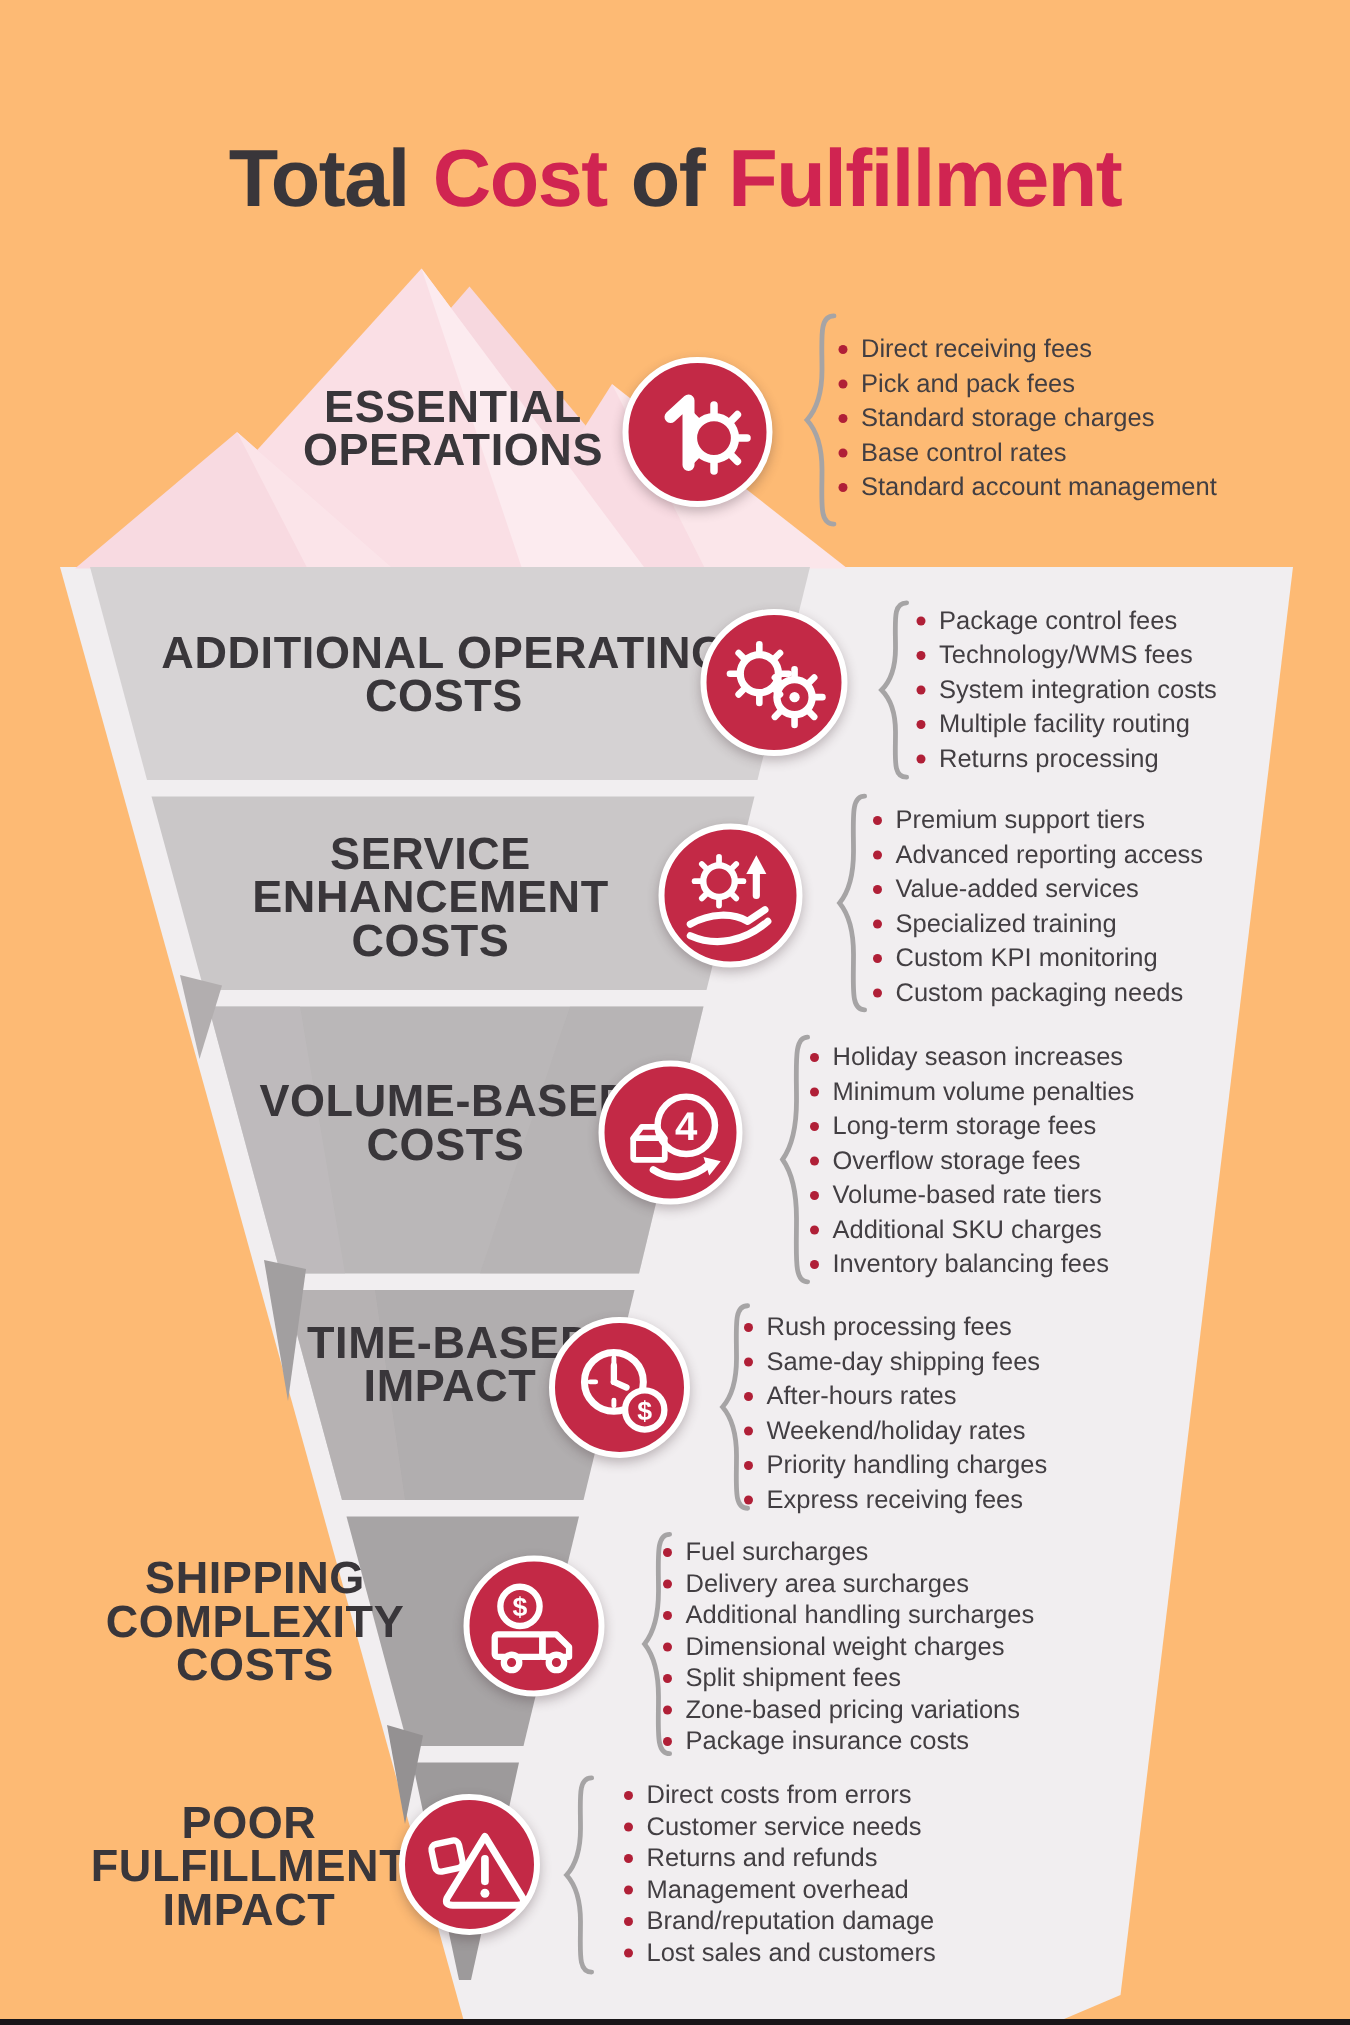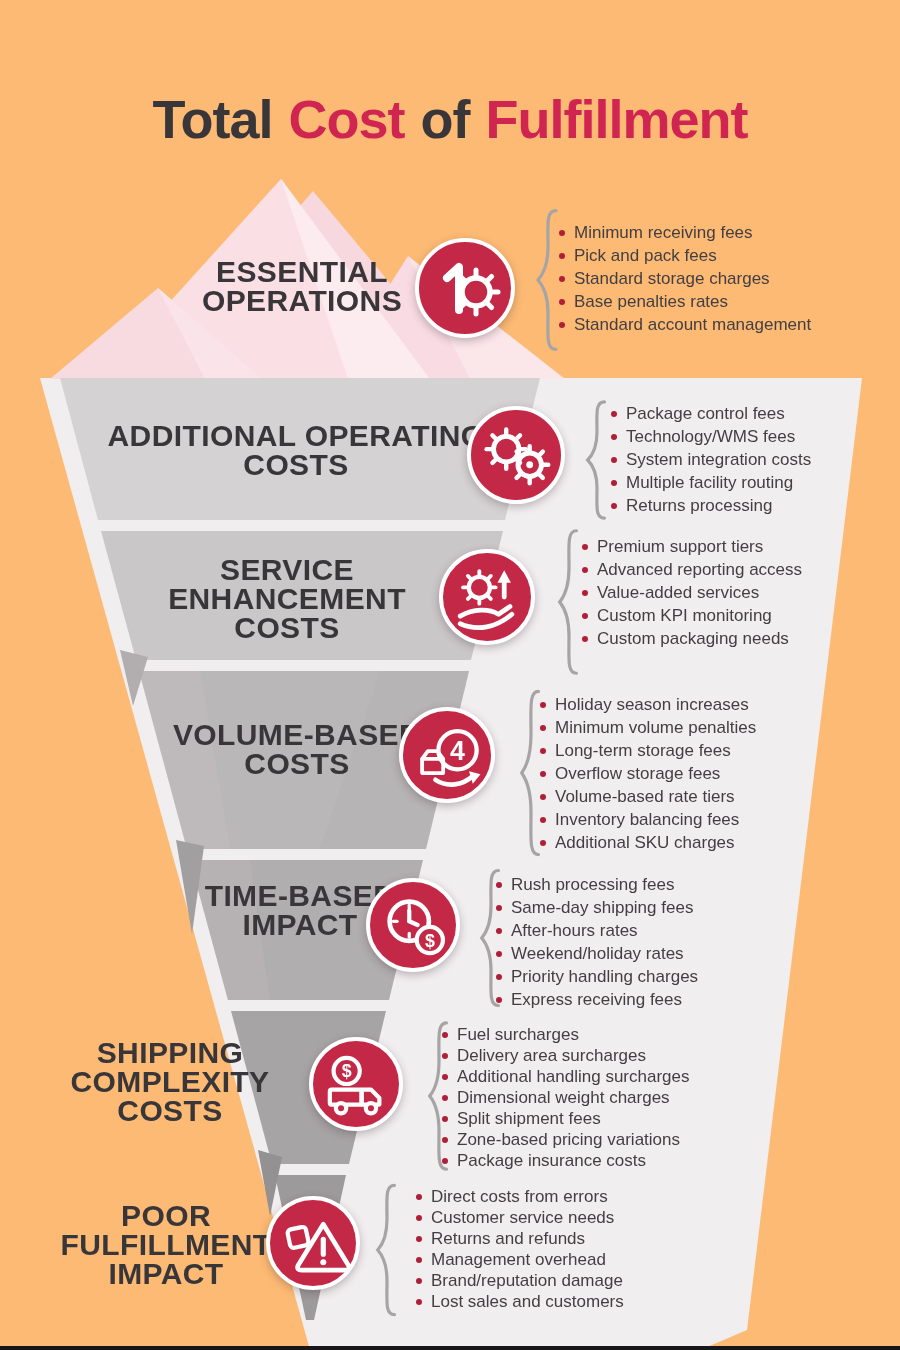--- a/index.html
+++ b/index.html
@@ -249,33 +249,33 @@
   <svg class="brace b6" viewBox="0 0 28 160" preserveAspectRatio="none">
     <path d="M22 5 C 12 5 14 20 14 44 C 14 64 9 74 4 80 C 9 86 14 96 14 116 C 14 140 12 155 22 155" fill="none" stroke="var(--brace)" stroke-width="3.2" stroke-linecap="round" vector-effect="non-scaling-stroke"></path>
   </svg>
   <svg class="brace b7" viewBox="0 0 28 160" preserveAspectRatio="none">
     <path d="M22 5 C 12 5 14 20 14 44 C 14 64 9 74 4 80 C 9 86 14 96 14 116 C 14 140 12 155 22 155" fill="none" stroke="var(--brace)" stroke-width="3.2" stroke-linecap="round" vector-effect="non-scaling-stroke"></path>
   </svg>
 
   <div class="blist l1">
       <div class="li">
         <span class="dot"></span>
-        <span class="t">Minimum receiving fees</span>
+        <span class="t">Direct receiving fees</span>
       </div>
       <div class="li">
         <span class="dot"></span>
         <span class="t">Pick and pack fees</span>
       </div>
       <div class="li">
         <span class="dot"></span>
         <span class="t">Standard storage charges</span>
       </div>
       <div class="li">
         <span class="dot"></span>
-        <span class="t">Base penalties rates</span>
+        <span class="t">Base control rates</span>
       </div>
       <div class="li">
         <span class="dot"></span>
         <span class="t">Standard account management</span>
       </div>
     </div>
   <div class="blist l2">
       <div class="li">
         <span class="dot"></span>
         <span class="t">Package control fees</span>
@@ -305,20 +305,24 @@
       <div class="li">
         <span class="dot"></span>
         <span class="t">Advanced reporting access</span>
       </div>
       <div class="li">
         <span class="dot"></span>
         <span class="t">Value-added services</span>
       </div>
       <div class="li">
         <span class="dot"></span>
+        <span class="t">Specialized training</span>
+      </div>
+      <div class="li">
+        <span class="dot"></span>
         <span class="t">Custom KPI monitoring</span>
       </div>
       <div class="li">
         <span class="dot"></span>
         <span class="t">Custom packaging needs</span>
       </div>
     </div>
   <div class="blist l4">
       <div class="li">
         <span class="dot"></span>
@@ -335,25 +339,25 @@
       <div class="li">
         <span class="dot"></span>
         <span class="t">Overflow storage fees</span>
       </div>
       <div class="li">
         <span class="dot"></span>
         <span class="t">Volume-based rate tiers</span>
       </div>
       <div class="li">
         <span class="dot"></span>
+        <span class="t">Additional SKU charges</span>
+      </div>
+      <div class="li">
+        <span class="dot"></span>
         <span class="t">Inventory balancing fees</span>
-      </div>
-      <div class="li">
-        <span class="dot"></span>
-        <span class="t">Additional SKU charges</span>
       </div>
     </div>
   <div class="blist l5">
       <div class="li">
         <span class="dot"></span>
         <span class="t">Rush processing fees</span>
       </div>
       <div class="li">
         <span class="dot"></span>
         <span class="t">Same-day shipping fees</span>

